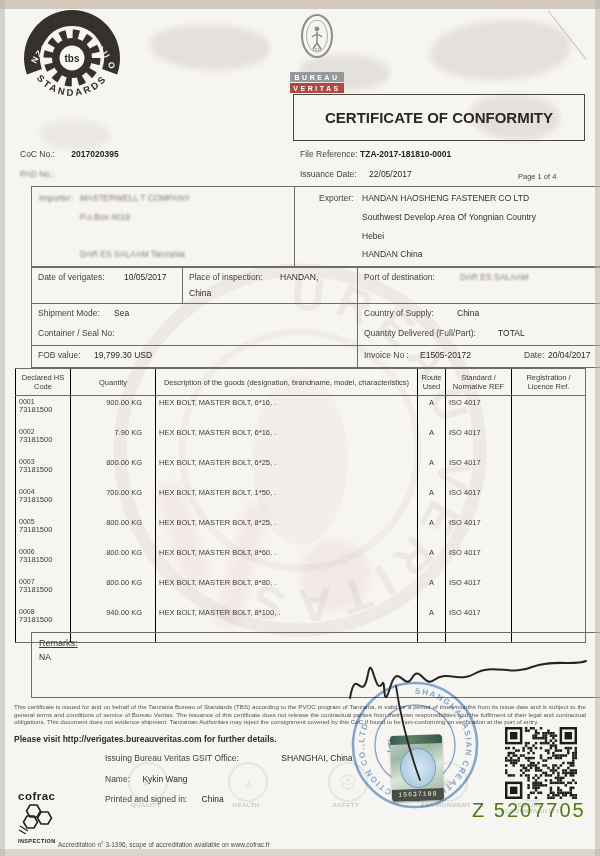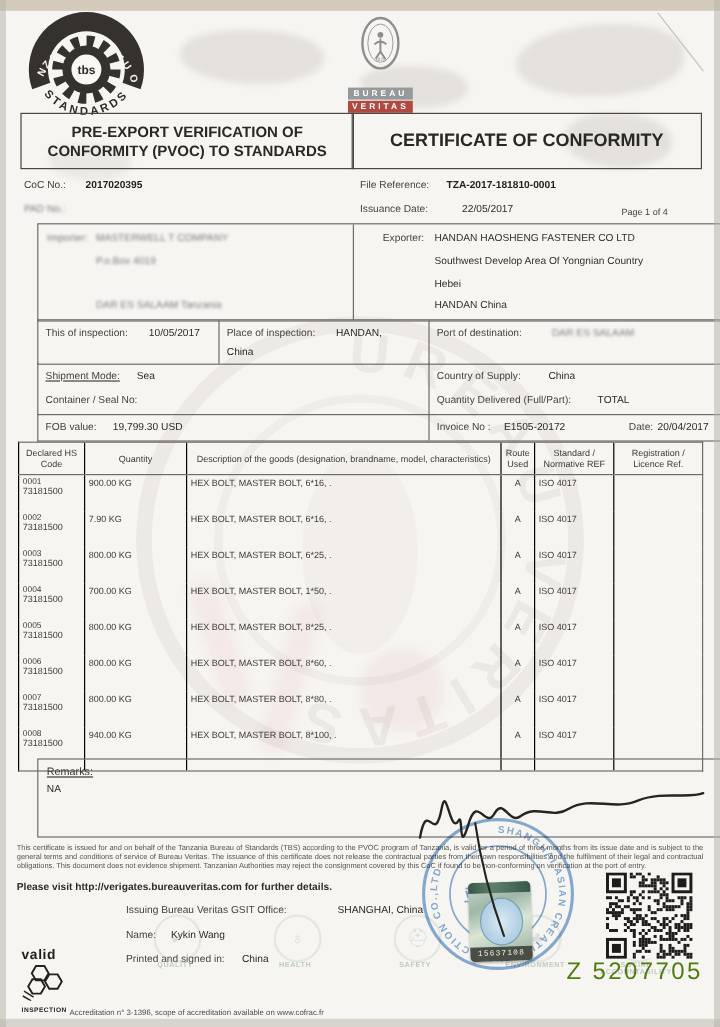--- a/index.html
+++ b/index.html
@@ -17,21 +17,21 @@
   .titlebox{border:1.5px solid #4a4845;display:flex;align-items:center;justify-content:center;
     text-align:center;font-weight:bold;color:#2a2825;}
   table.goods{border-collapse:collapse;table-layout:fixed;width:570px;font-size:7.5px;color:#3c3a37;}
   table.goods td{border-left:1px solid #000000;vertical-align:top;padding:2px 3px;}
   table.goods td:last-child{border-right:1px solid #6f6d69;}
   table.goods tr.hdr td{border-top:1px solid #6f6d69;border-bottom:1px solid #6f6d69;
     text-align:center;vertical-align:middle;padding:2px 1px;line-height:9px;height:22px;}
   table.goods tr.datarow td{height:26px;}
   table.goods tr.lastrow td{border-bottom:1px solid #6f6d69;height:32px;}
   .hs1{font-size:7px;}
-  .qty{text-align:left;padding-right:13px !important;}
+  .qty{text-align:right;padding-right:13px !important;}
   .route{text-align:center;}
   .legal{font-size:6.2px;line-height:7.7px;color:#55534f;text-align:justify;}
   .faint-icon{position:absolute;width:36px;height:36px;border:2px solid rgba(150,165,155,.35);
     border-radius:50%;opacity:.55;display:flex;align-items:center;justify-content:center;
     font-size:15px;color:rgba(150,165,155,.5);}
   .faint-lbl{position:absolute;font-size:6px;font-weight:bold;color:rgba(150,165,155,.55);
     text-align:center;width:70px;letter-spacing:.5px;}
   .blob{position:absolute;background:#dad6d1;filter:blur(3px);opacity:.65;border-radius:45% 55% 50% 60%;}
   .pinkblob{position:absolute;background:rgba(205,125,138,.10);filter:blur(5px);}
   .sticker{position:absolute;left:391px;top:735px;width:52px;height:66px;transform:rotate(-2deg);
@@ -98,75 +98,69 @@
       <text x="35" y="42.5" font-size="4.2" fill="#8d8d8d" text-anchor="middle">1828</text>
     </svg>
     <div style="width:54px;margin:2px auto 0;background:#95999c;color:#fff;font-size:7px;font-weight:bold;
       letter-spacing:2.5px;text-align:center;padding:2px 0 1px;">BUREAU</div>
     <div style="width:54px;margin:1px auto 0;background:#b04a41;color:#fff;font-size:7px;font-weight:bold;
       letter-spacing:2.5px;text-align:center;padding:2px 0 1px;">VERITAS</div>
   </div>
 
   <div class="fold" style="left:548px;top:10px;width:62px;transform:rotate(52deg);"></div>
 
-  <div class="abs titlebox" style="left:17px;top:94px;width:276px;height:45px;font-size:12.5px;line-height:16px;">
-    <div>
-      <div>PRE-EXPORT VERIFICATION OF</div>
-      <div>CONFORMITY (PVOC) TO STANDARDS</div>
-    </div>
-  </div>
   <div class="abs titlebox" style="left:293px;top:94px;width:290px;height:45px;font-size:15px;">
     <div>CERTIFICATE OF CONFORMITY</div>
   </div>
 
   <div class="abs" style="left:20px;top:149px;font-size:8.5px;">
     <span class="lbl">CoC No.:</span>
     <span class="val" style="margin-left:14px;">2017020395</span>
   </div>
   <div class="abs blur" style="left:20px;top:169px;font-size:8.5px;">
     <span>PAD No.:</span>
   </div>
   <div class="abs" style="left:300px;top:149px;font-size:8.5px;">
     <span class="lbl">File Reference:</span>
-    <span class="val" style="margin-left:12px;">TZA-2017-181810-0001</span>
+    <span class="val" style="">TZA-2017-181810-0001</span>
   </div>
   <div class="abs" style="left:300px;top:169px;font-size:8.5px;">
     <span class="lbl">Issuance Date:</span>
-    <span class="val" style="margin-left:26px;font-weight:normal;color:#2b2a27;">22/05/2017</span>
+    <span class="val" style="margin-left:10px;font-weight:normal;color:#2b2a27;">22/05/2017</span>
   </div>
   <div class="abs lbl" style="left:518px;top:172px;font-size:7.5px;">Page 1 of 4</div>
 
   <div class="abs box" style="left:15px;top:186px;width:568px;height:80px;font-size:8.5px;">
     <div class="abs" style="left:262px;top:0;width:1px;height:80px;background:#6f6d69;"></div>
     <span class="abs blur" style="left:7px;top:6px;">Importer:</span>
     <div class="abs blur" style="left:48px;top:6px;">MASTERWELL T COMPANY</div>
     <div class="abs blur" style="left:48px;top:25px;">P.o.Box 4019</div>
     <div class="abs blur" style="left:48px;top:62px;">DAR ES SALAAM Tanzania</div>
     <span class="abs lbl" style="left:287px;top:6px;">Exporter:</span>
     <div class="abs" style="left:330px;top:6px;color:#33312e;">HANDAN HAOSHENG FASTENER CO LTD</div>
     <div class="abs" style="left:330px;top:25px;color:#33312e;">Southwest Develop Area Of Yongnian Country</div>
     <div class="abs" style="left:330px;top:44px;color:#33312e;">Hebei</div>
     <div class="abs" style="left:330px;top:62px;color:#33312e;">HANDAN China</div>
   </div>
 
   <div class="abs box" style="left:15px;top:266px;width:568px;height:36px;font-size:8.5px;">
     <div class="abs" style="left:150px;top:0;width:1px;height:36px;background:#6f6d69;"></div>
     <div class="abs" style="left:325px;top:0;width:1px;height:36px;background:#6f6d69;"></div>
-    <span class="abs lbl" style="left:6px;top:5px;">This of inspection:</span>
+    <span class="abs lbl" style="left:6px;top:5px;">Date of verigates:</span>
     <span class="abs" style="left:92px;top:5px;color:#2b2a27;">10/05/2017</span>
     <span class="abs lbl" style="left:157px;top:5px;">Place of inspection:</span>
     <span class="abs" style="left:248px;top:5px;color:#2b2a27;">HANDAN,</span>
     <span class="abs" style="left:157px;top:21px;color:#2b2a27;">China</span>
     <span class="abs lbl" style="left:332px;top:5px;">Port of destination:</span>
     <span class="abs blur" style="left:428px;top:5px;">DAR ES SALAAM</span>
   </div>
 
   <div class="abs box" style="left:15px;top:302px;width:568px;height:43px;border-top:none;font-size:8.5px;">
     <div class="abs" style="left:325px;top:0;width:1px;height:43px;background:#6f6d69;"></div>
-    <span class="abs lbl" style="left:6px;top:6px;text-decoration:underline;">Shipment Mode:</span>
+    <span class="abs lbl" style="left:6px;top:6px;">Shipment Mode:</span>
     <span class="abs" style="left:82px;top:6px;color:#2b2a27;">Sea</span>
     <span class="abs lbl" style="left:6px;top:26px;">Container / Seal No:</span>
     <span class="abs lbl" style="left:332px;top:6px;">Country of Supply:</span>
     <span class="abs" style="left:425px;top:6px;color:#2b2a27;">China</span>
     <span class="abs lbl" style="left:332px;top:26px;">Quantity Delivered (Full/Part):</span>
     <span class="abs" style="left:466px;top:26px;color:#2b2a27;">TOTAL</span>
   </div>
 
   <div class="abs box" style="left:15px;top:345px;width:568px;height:22px;border-top:none;font-size:8.5px;">
     <div class="abs" style="left:325px;top:0;width:1px;height:22px;background:#6f6d69;"></div>
@@ -303,21 +297,21 @@
   <div class="abs" style="left:105px;top:774px;font-size:8.5px;">
     <span class="lbl">Name:</span>
     <span style="margin-left:10px;color:#2b2a27;">Kykin Wang</span>
   </div>
   <div class="abs" style="left:105px;top:794px;font-size:8.5px;">
     <span class="lbl">Printed and signed in:</span>
     <span style="margin-left:12px;color:#2b2a27;">China</span>
   </div>
 
   <div class="abs" style="left:18px;top:790px;width:60px;">
-    <div style="font-size:11.5px;font-weight:bold;color:#1f1e1c;letter-spacing:.5px;">valid</div>
+    <div style="font-size:11.5px;font-weight:bold;color:#1f1e1c;letter-spacing:.5px;">cofrac</div>
     <svg width="40" height="32" viewBox="0 0 40 32">
       <path d="M12,3 l7,-0 3.5,6 -3.5,6 -7,0 -3.5,-6 z" fill="none" stroke="#23221f" stroke-width="1.6"></path>
       <path d="M23,10 l7,0 3.5,6 -3.5,6 -7,0 -3.5,-6 z" fill="none" stroke="#23221f" stroke-width="1.6"></path>
       <path d="M9,14 l7,0 3.5,6 -3.5,6 -7,0 -3.5,-6 z" fill="none" stroke="#23221f" stroke-width="1.6"></path>
       <path d="M2,24 l8,5 M1,28 l7,4" stroke="#23221f" stroke-width="1.2"></path>
     </svg>
     <div style="font-size:5.5px;font-weight:bold;color:#1f1e1c;letter-spacing:.4px;">INSPECTION</div>
   </div>
   <div class="abs" style="left:58px;top:841px;font-size:6.5px;color:#4c4a46;">Accreditation n° 3-1396, scope of accreditation available on www.cofrac.fr</div>
 

